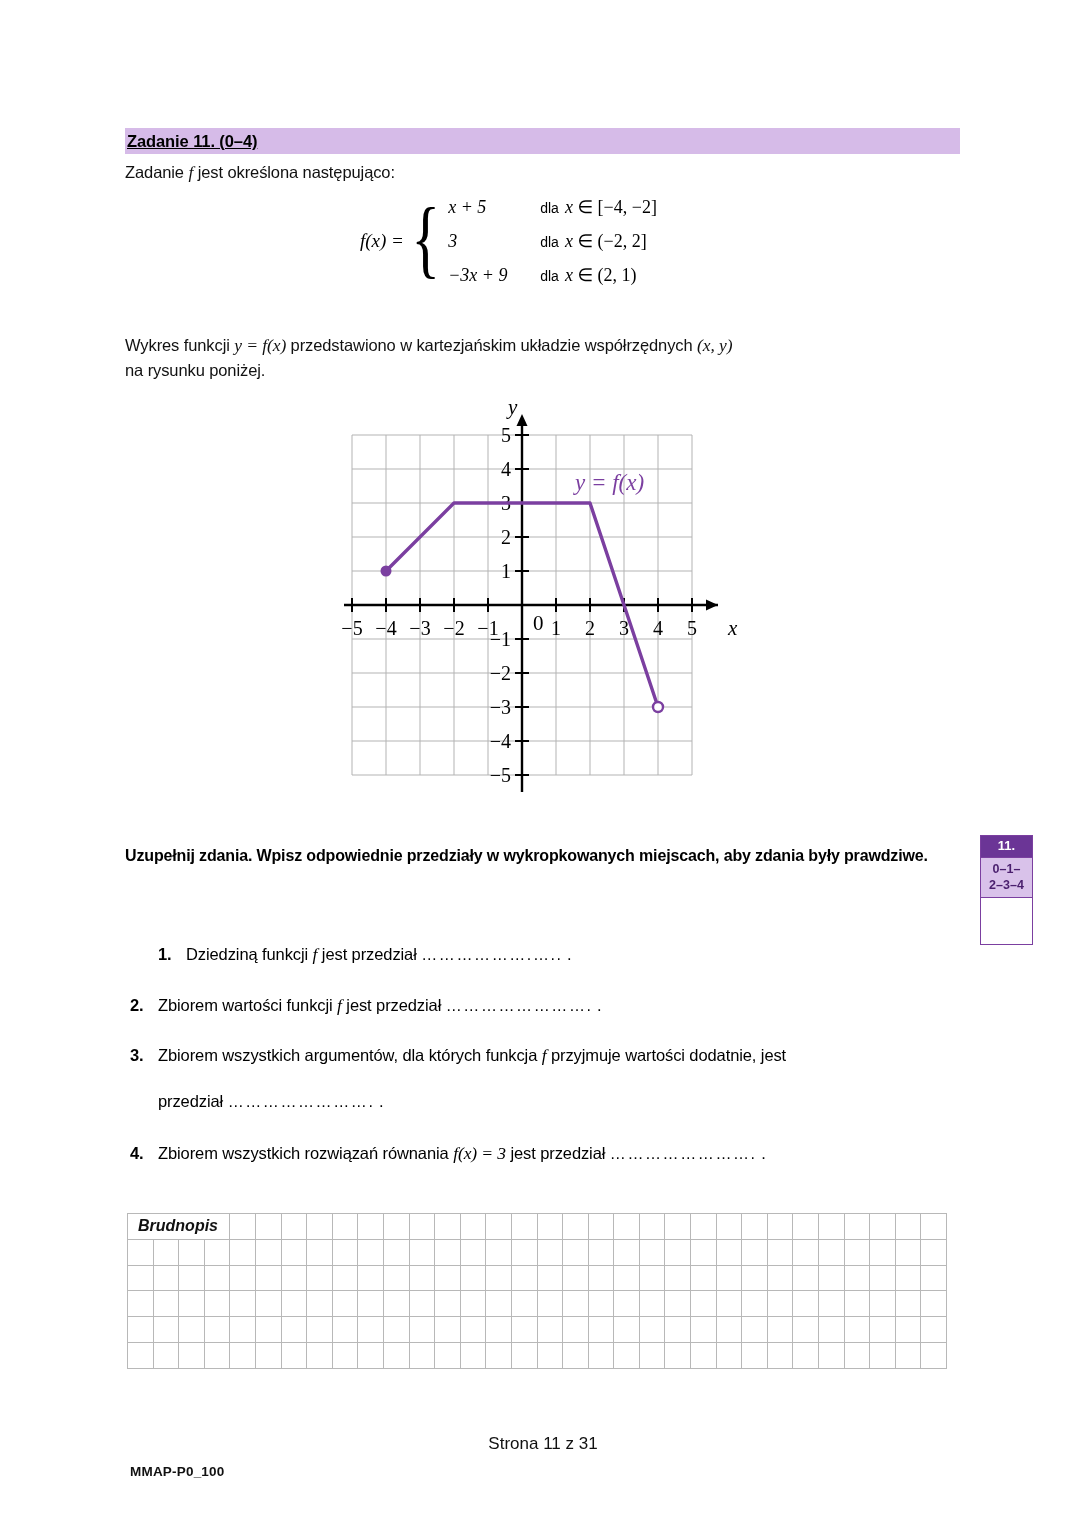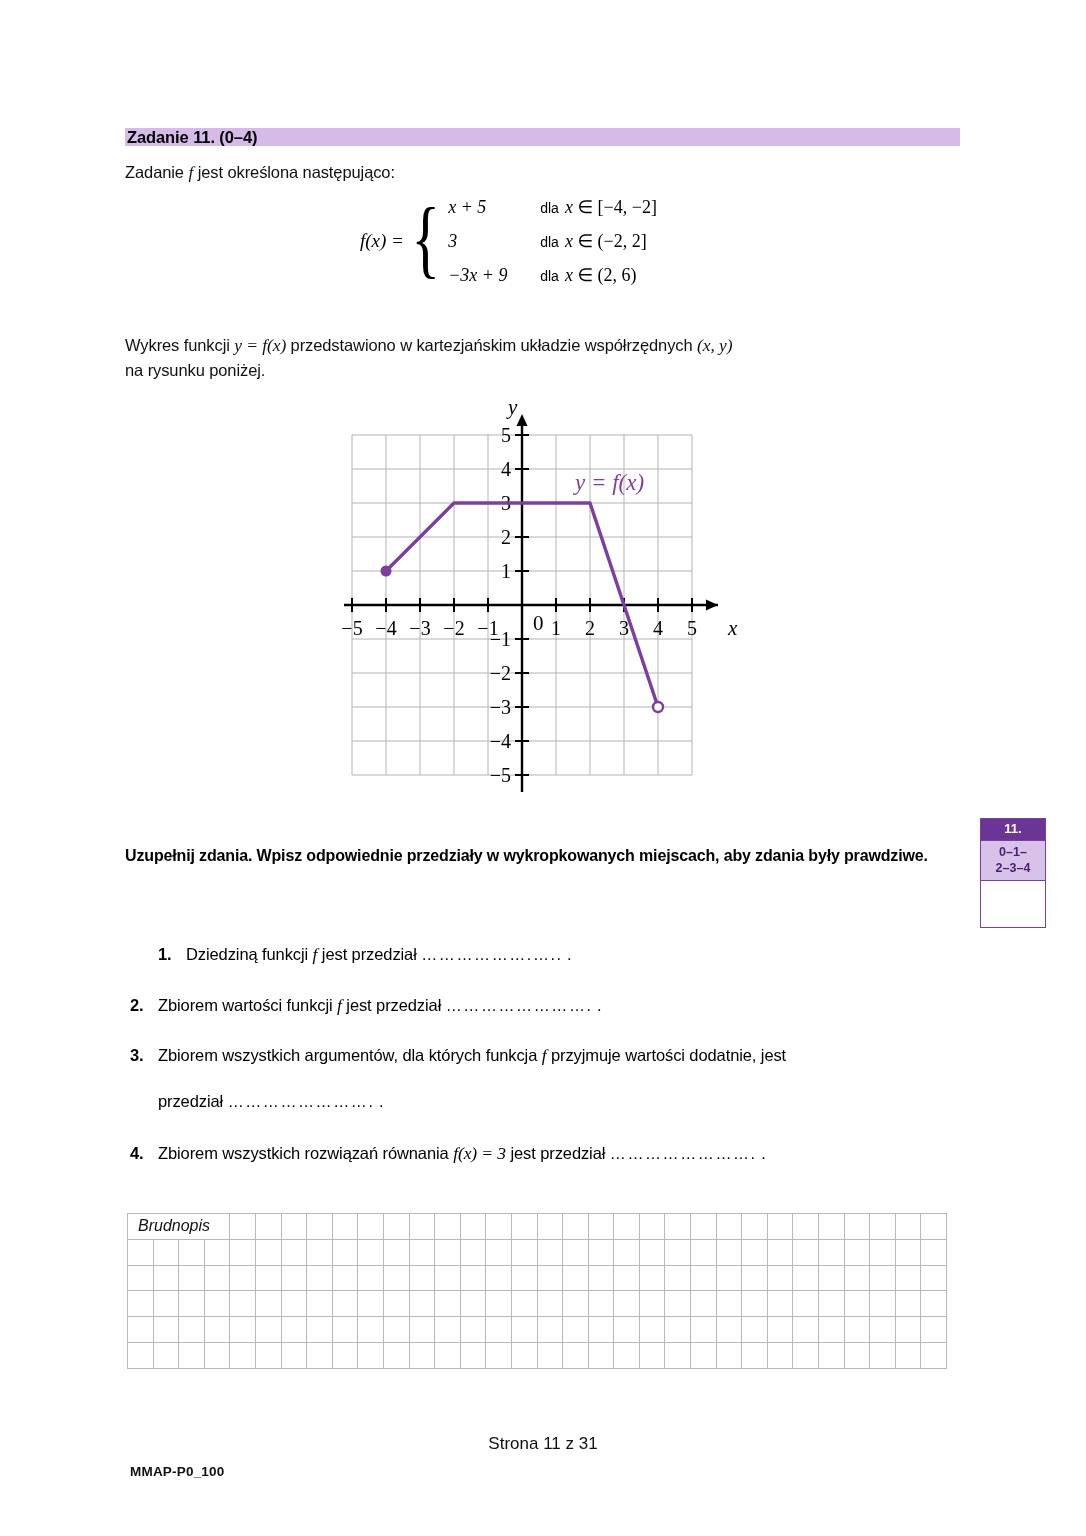--- a/index.html
+++ b/index.html
@@ -19,24 +19,25 @@
     position: absolute;
     inset: 0;
   }
 
   
   .task-band {
     position: absolute;
     left: 125px;
     top: 128px;
     width: 835px;
-    height: 18px;
+    height: 26px;
     background: #d6bbe8;
     display: flex;
     align-items: center;
+    text-decoration: underline;
   }
   .task-band-label {
     font-size: 16.5px;
     font-weight: bold;
     color: #000;
     padding-left: 2px;
     letter-spacing: -0.1px;
   }
 
   
@@ -148,22 +149,22 @@
   #stmt-1 { top: 940px; margin-left: 28px; }
   #stmt-2 { top: 991px; }
   #stmt-3 { top: 1041px; }
   #stmt-3b { position: absolute; left: 158px; top: 1092px; font-size: 16.5px; letter-spacing: -0.1px; }
   #stmt-4 { top: 1139px; }
 
   
   .scorebox {
     position: absolute;
     left: 980px;
-    top: 818px;
-    width: 66px;
+    top: 835px;
+    width: 53px;
     border: 1.4px solid #7b3fa0;
     box-sizing: border-box;
   }
   .score-head {
     background: #6b3596;
     color: #ffffff;
     font-size: 13px;
     font-weight: bold;
     text-align: center;
     padding: 3px 0 4px;
@@ -201,21 +202,21 @@
   }
   .brudnopis td {
     border: 1px solid #b8b8b8;
     padding: 0;
   }
   .brudnopis tr { height: 25.8px; }
   .brud-label {
     font-family: "Liberation Sans", sans-serif;
     font-style: italic;
     font-size: 16px;
-    font-weight: 400;
+    font-weight: 700;
     padding-left: 10px !important;
     color: #111;
     white-space: nowrap;
   }
 
   
   #page-footer {
     position: absolute;
     left: 0;
     top: 1434px;
@@ -267,21 +268,21 @@
           <span class="dla">dla</span><span>x</span>
           <span class="rng">∈</span>
           <span class="rng">(−2, 2]</span>
         </span>
       </div>
       <div class="case-row">
         <span class="case-expr">−3x + 9</span>
         <span class="case-cond">
           <span class="dla">dla</span><span>x</span>
           <span class="rng">∈</span>
-          <span class="rng">(2, 6)</span>
+          <span class="rng">(2, 1)</span>
         </span>
       </div>
     </div>
   </div>
 
   <div class="ptext" id="graph-desc">
     <span>Wykres funkcji</span>
     <span class="mathvar">y = f(x)</span>
     <span>przedstawiono w kartezjańskim układzie współrzędnych</span>
     <span class="mathvar">(x, y)</span><br>

